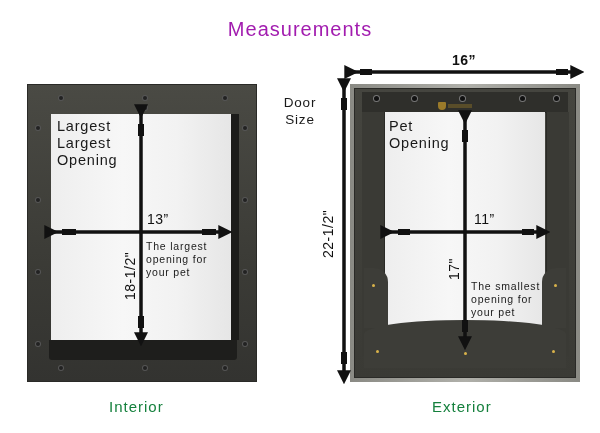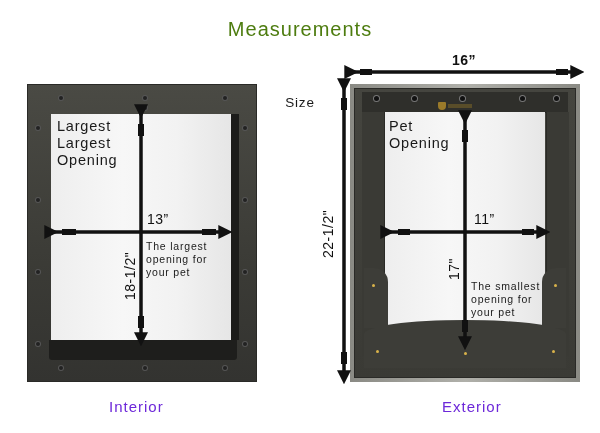--- a/index.html
+++ b/index.html
@@ -1,19 +1,19 @@
 <!DOCTYPE html>
 <html><head>
 <meta charset="utf-8">
 <style>
   html, body { margin:0; padding:0; background:#ffffff; }
   body { width:600px; height:433px; position:relative; overflow:hidden; font-family:"Liberation Sans", sans-serif; color:#111; }
   .abs { position:absolute; }
-  .title { left:0; width:600px; top:18px; text-align:center; font-size:20px; letter-spacing:1px; color:#4d7c0f; }
-  .caption { font-size:15px; letter-spacing:1px; color:#6d28d9; }
+  .title { left:0; width:600px; top:18px; text-align:center; font-size:20px; letter-spacing:1px; color:#a21caf; }
+  .caption { font-size:15px; letter-spacing:1px; color:#15803d; }
   .frame { background:linear-gradient(180deg,#4a4a44 0%,#3b3b36 60%,#333330 100%); box-shadow: inset 0 0 0 1px #2a2a27; }
   .pane { background:linear-gradient(90deg,#eeeeee 0%,#f7f7f7 40%,#f2f2f2 70%,#e6e6e6 100%); }
   .screw { position:absolute; width:4px; height:4px; border-radius:50%; background:#222; box-shadow:0 0 0 1px #555; }
   .screw.gold { background:#d9b24a; box-shadow:none; width:3px; height:3px; }
   .lbl { font-size:14.5px; line-height:17px; letter-spacing:0.8px; color:#1a1a1a; }
   .note { font-size:10.5px; line-height:13px; letter-spacing:0.8px; color:#1a1a1a; }
   .dim { font-size:13px; letter-spacing:0.5px; color:#111; }
   .rot { transform-origin:0 0; transform:rotate(-90deg); white-space:nowrap; }
   svg.ov { position:absolute; left:0; top:0; }
 </style>
@@ -93,23 +93,24 @@
   <div>Pet</div>
   <div>Opening</div>
 </div>
 <div class="abs dim" style="left:474px;top:211px;font-size:14px;">11”</div>
 <div class="abs note" style="left:471px;top:240px;margin-top:40px;">
   <div>The smallest</div>
   <div>opening for</div>
   <div>your pet</div>
 </div>
 <div class="abs dim rot" style="left:446px;top:280px;font-size:14px;">17"</div>
-<div class="abs caption" style="left:432px;top:398px;margin-left:10px;">Exterior</div>
+<div class="abs caption" style="left:432px;top:398px;">Exterior</div>
 
 <div class="abs lbl" style="left:268px;top:94px;width:64px;text-align:center;font-size:13.5px;">
+  <div>Door</div>
   <div>Size</div>
 </div>
 <div class="abs dim" style="left:452px;top:52px;font-size:14px;font-weight:bold;">16”</div>
 <div class="abs dim rot" style="left:320px;top:258px;font-size:14px;">22-1/2"</div>
 
 <svg class="ov" width="600" height="433">
   <defs>
     <marker id="ah" markerWidth="4" markerHeight="4" refX="2.2" refY="2" orient="auto" markerUnits="strokeWidth">
       <path d="M0,0 L4,2 L0,4 z" fill="#111"></path>
     </marker>

